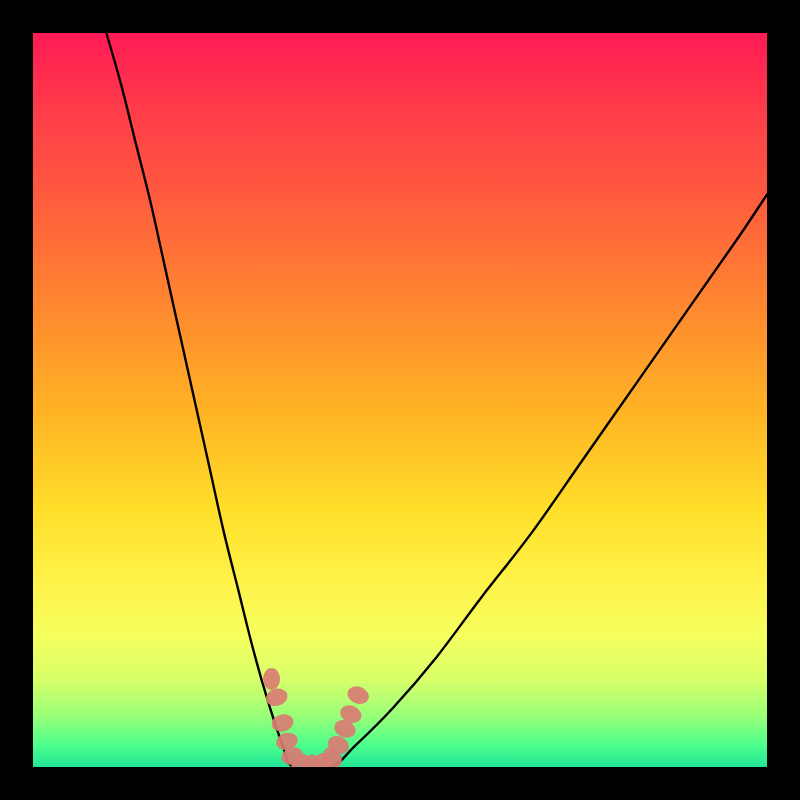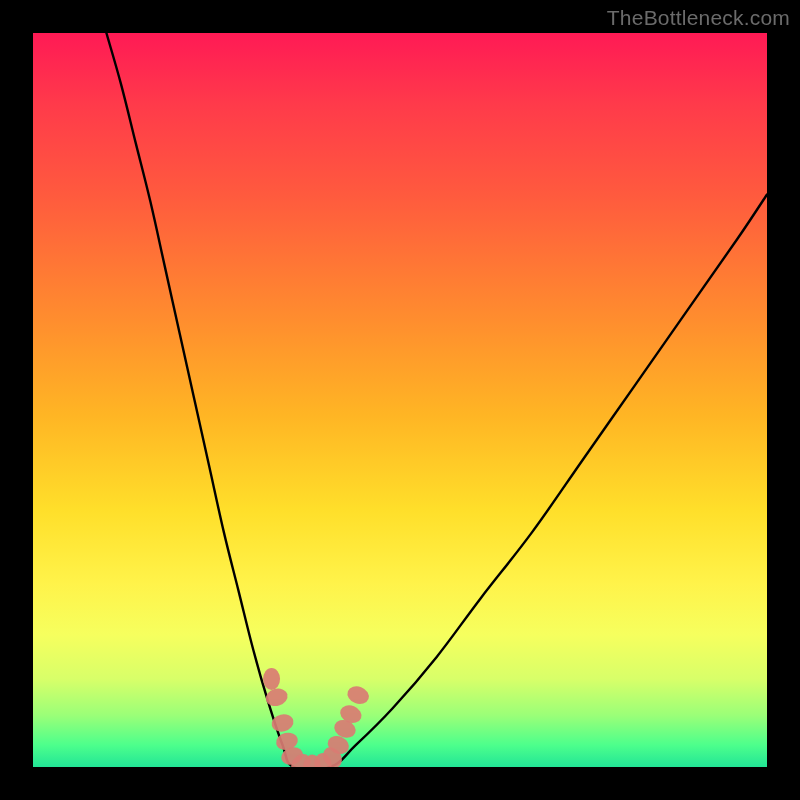--- a/index.html
+++ b/index.html
@@ -57,21 +57,20 @@
     top: 0;
     width: 734px;
     height: 734px;
   }
 </style>
 </head>
 <body>
 
 <div class="frame">
 
-  <div class="watermark">TheBottleneck.com</div>
 
   <div class="plot">
     <svg class="curves" viewBox="0 0 734 734" preserveAspectRatio="none">
       <g id="curve-group" fill="none" stroke="#000" stroke-width="2.4" stroke-linecap="round">
           <path d="M 73.40 0.00 C 76.04 9.25, 82.80 31.56, 88.08 51.38 C 93.36 71.20, 97.48 88.96, 102.76 110.10 C 108.04 131.24, 112.16 146.36, 117.44 168.82 C 122.72 191.28, 126.84 211.10, 132.12 234.88 C 137.40 258.66, 141.52 277.16, 146.80 300.94 C 152.08 324.72, 156.20 343.22, 161.48 367.00 C 166.76 390.78, 170.88 409.28, 176.16 433.06 C 181.44 456.84, 185.56 476.66, 190.84 499.12 C 196.12 521.58, 200.24 536.70, 205.52 557.84 C 210.80 578.98, 214.92 596.74, 220.20 616.56 C 225.48 636.38, 229.60 650.76, 234.88 667.94 C 240.16 685.12, 244.94 700.09, 249.56 711.98 C 254.18 723.87, 251.98 730.04, 260.57 734.00 C 269.16 737.96, 286.04 737.96, 297.27 734.00 C 308.50 730.04, 311.73 722.55, 322.96 711.98 C 334.19 701.41, 345.13 691.13, 359.66 675.28 C 374.19 659.43, 387.85 643.72, 403.70 623.90 C 419.55 604.08, 430.56 587.64, 447.74 565.18 C 464.92 542.72, 480.62 524.22, 499.12 499.12 C 517.62 474.02, 532.00 452.14, 550.50 425.72 C 569.00 399.30, 583.38 378.74, 601.88 352.32 C 620.38 325.90, 634.76 305.34, 653.26 278.92 C 671.76 252.50, 690.11 226.66, 704.64 205.52 C 719.17 184.38, 728.72 169.41, 734.00 161.48"></path>
         </g>
       <g id="marker-group">
           <ellipse cx="238.55" cy="645.92" rx="8.5" ry="11" fill="#d97c73" fill-opacity="0.92" transform="rotate(0.0 238.55 645.92)"></ellipse>
           <ellipse cx="243.69" cy="664.27" rx="8.5" ry="11" fill="#d97c73" fill-opacity="0.92" transform="rotate(74.4 243.69 664.27)"></ellipse>
           <ellipse cx="249.56" cy="689.96" rx="8.5" ry="11" fill="#d97c73" fill-opacity="0.92" transform="rotate(77.1 249.56 689.96)"></ellipse>

